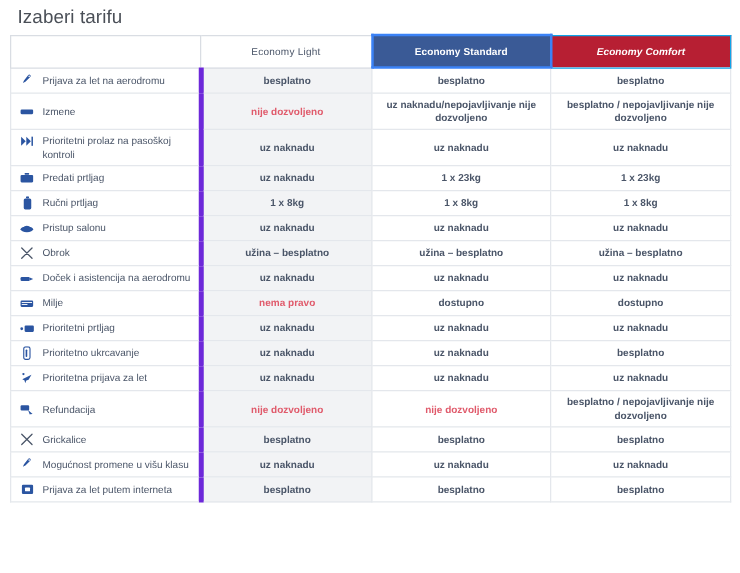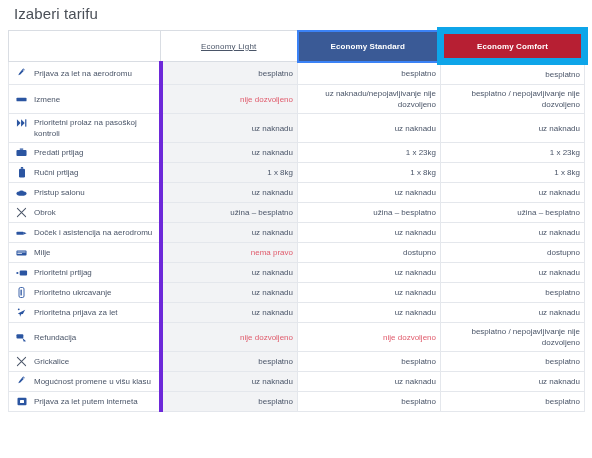--- a/index.html
+++ b/index.html
@@ -52,56 +52,57 @@
   }
   th.head-blank {
     background: #ffffff;
     border-right: 1px solid #d9dde3;
   }
   th.head-light {
     background: #ffffff;
     color: #4a5568;
     font-weight: 400;
     letter-spacing: 0.2px;
-    text-decoration: underline;
   }
   th.head-standard {
     background: #3a5a96;
     color: #ffffff;
     font-weight: bold;
     border: 2px solid #3b82f6;
     letter-spacing: 0.1px;
   }
   th.head-comfort {
     background: #b71f33;
     color: #ffffff;
     font-weight: bold;
-    border: 7px solid #0ea5e9;
+    border: 1px solid #0ea5e9;
     letter-spacing: 0.1px;
+    font-style: italic;
   }
 
   tbody td {
     border: 1px solid #e4e7ec;
     padding: 3px 4px;
     font-size: 8px;
     line-height: 11px;
     vertical-align: middle;
     height: 13px;
   }
   td.feature {
     background: #ffffff;
     color: #4a5568;
     padding-left: 6px;
     text-align: left;
     border-right: 4px solid #6d28d9;
     white-space: normal;
   }
   td.val {
-    text-align: right;
+    text-align: center;
     color: #4a5568;
+    font-weight: bold;
   }
   td.col-light {
     background: #f2f3f5;
   }
   td.col-standard {
     background: #ffffff;
   }
   td.col-comfort {
     background: #ffffff;
   }

